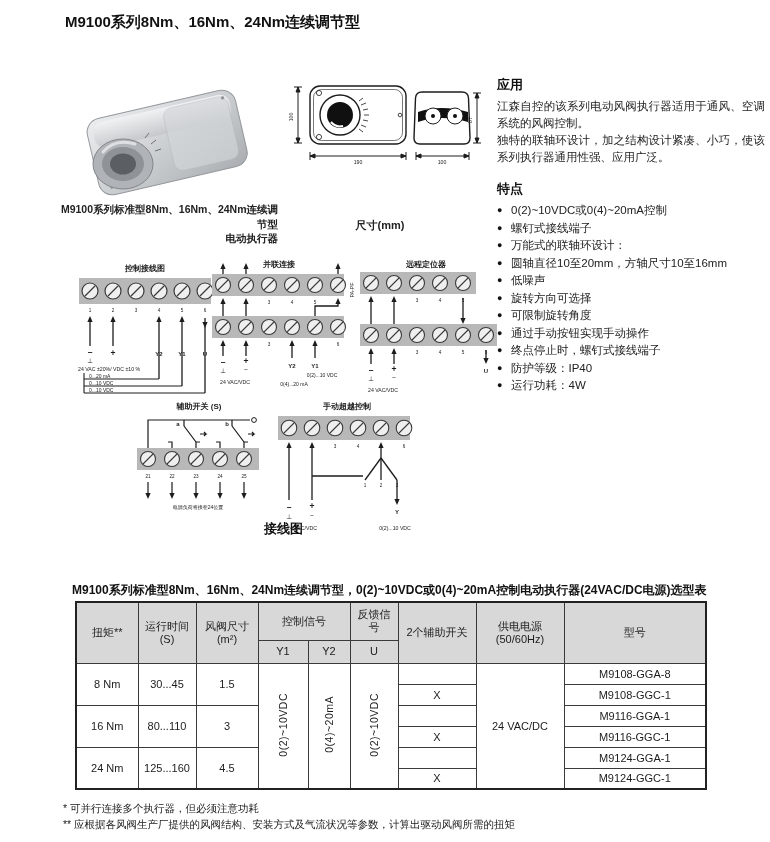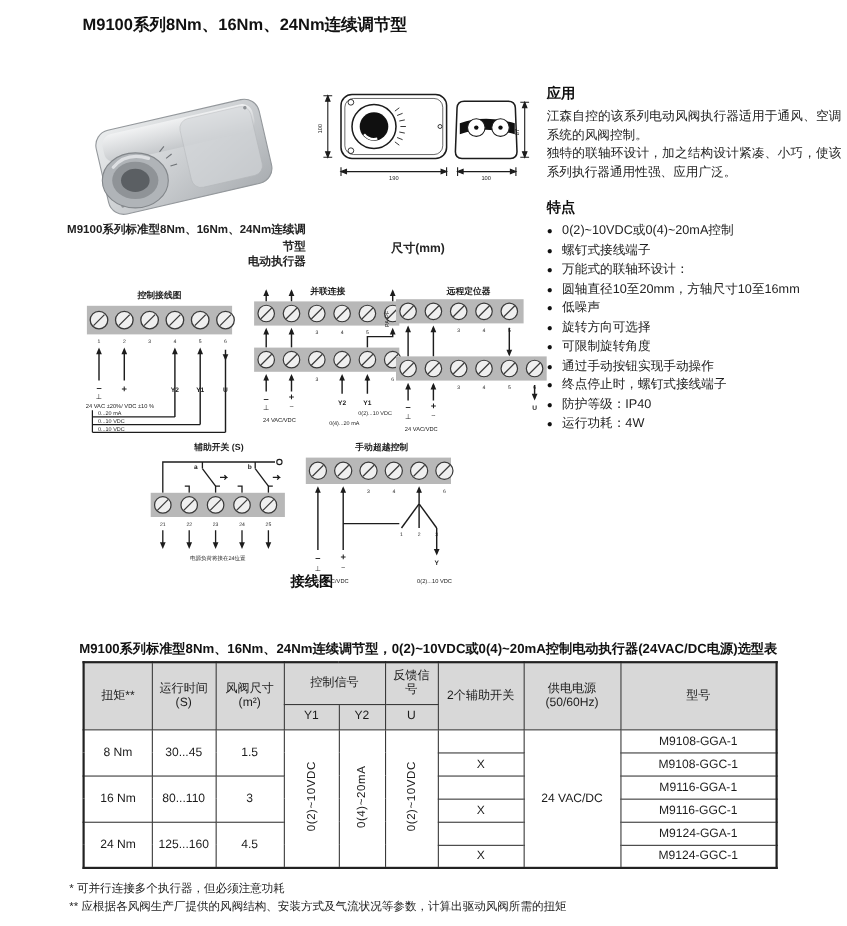--- a/index.html
+++ b/index.html
@@ -1,20 +1,20 @@
 <!DOCTYPE html>
 <html><head>
 <meta charset="utf-8">
 <style>
   * { margin:0; padding:0; box-sizing:border-box; }
   html,body { background:#ffffff; }
   body { font-family:"Liberation Sans","DejaVu Sans",sans-serif; color:#1c1c1c; }
   .page { position:relative; width:770px; height:842px; background:#fff; overflow:hidden; }
 
-  .doc-title { position:absolute; left:75px; top:13px; font-size:15px; font-weight:bold; color:#111; }
+  .doc-title { position:absolute; left:65px; top:13px; font-size:15px; font-weight:bold; color:#111; }
 
   
   .photo-wrap { position:absolute; left:73px; top:78px; width:184px; height:122px; }
   .photo-caption { position:absolute; left:52px; top:202px; width:226px; text-align:right;
                    font-size:10.5px; font-weight:bold; line-height:14.5px; color:#222; }
 
   
   .dims-wrap { position:absolute; left:288px; top:80px; width:195px; height:120px; }
   .dims-caption { position:absolute; left:300px; top:218px; width:160px; text-align:center;
                   font-size:11px; font-weight:bold; color:#222; }
@@ -241,21 +241,21 @@
         <line x1="8" y1="117" x2="83" y2="117"></line>
         <line x1="8" y1="124" x2="106" y2="124"></line>
         <line x1="8" y1="131" x2="129" y2="131"></line>
       </g>
       <text class="note" x="13" y="115.5">0...20 mA</text>
       <text class="note" x="13" y="122.5">0...10 VDC</text>
       <text class="note" x="13" y="129.5">0...10 VDC</text>
     </svg>
   </div>
 
-  <div class="wd" style="left:228px; top:258px;">
+  <div class="wd" style="left:209px; top:258px;">
     <svg width="140" height="150" viewBox="0 0 140 150">
       <text class="dg-title" x="70" y="9" text-anchor="middle">并联连接</text>
       <g stroke="#1c1c1c" stroke-width="1.3">
         <line x1="14" y1="16" x2="14" y2="7"></line>
           <line x1="37" y1="16" x2="37" y2="7"></line>
           <line x1="129" y1="16" x2="129" y2="7"></line>
       </g>
       <g fill="#1c1c1c">
         <path d="M14 5 l-2.6 6 h5.2 z"></path>
           <path d="M37 5 l-2.6 6 h5.2 z"></path>
@@ -588,21 +588,21 @@
     <tbody>
       <tr>
         <td rowspan="2">8 Nm</td>
         <td rowspan="2">30...45</td>
         <td rowspan="2">1.5</td>
         <td rowspan="6" class="vert"><span>0(2)~10VDC</span></td>
         <td rowspan="6" class="vert"><span>0(4)~20mA</span></td>
         <td rowspan="6" class="vert"><span>0(2)~10VDC</span></td>
         <td></td>
         <td rowspan="6">24 VAC/DC</td>
-        <td>M9108-GGA-1</td>
+        <td>M9108-GGA-8</td>
       </tr>
       <tr>
         <td>X</td>
         <td>M9108-GGC-1</td>
       </tr>
       <tr>
         <td rowspan="2">16 Nm</td>
         <td rowspan="2">80...110</td>
         <td rowspan="2">3</td>
         <td></td>

